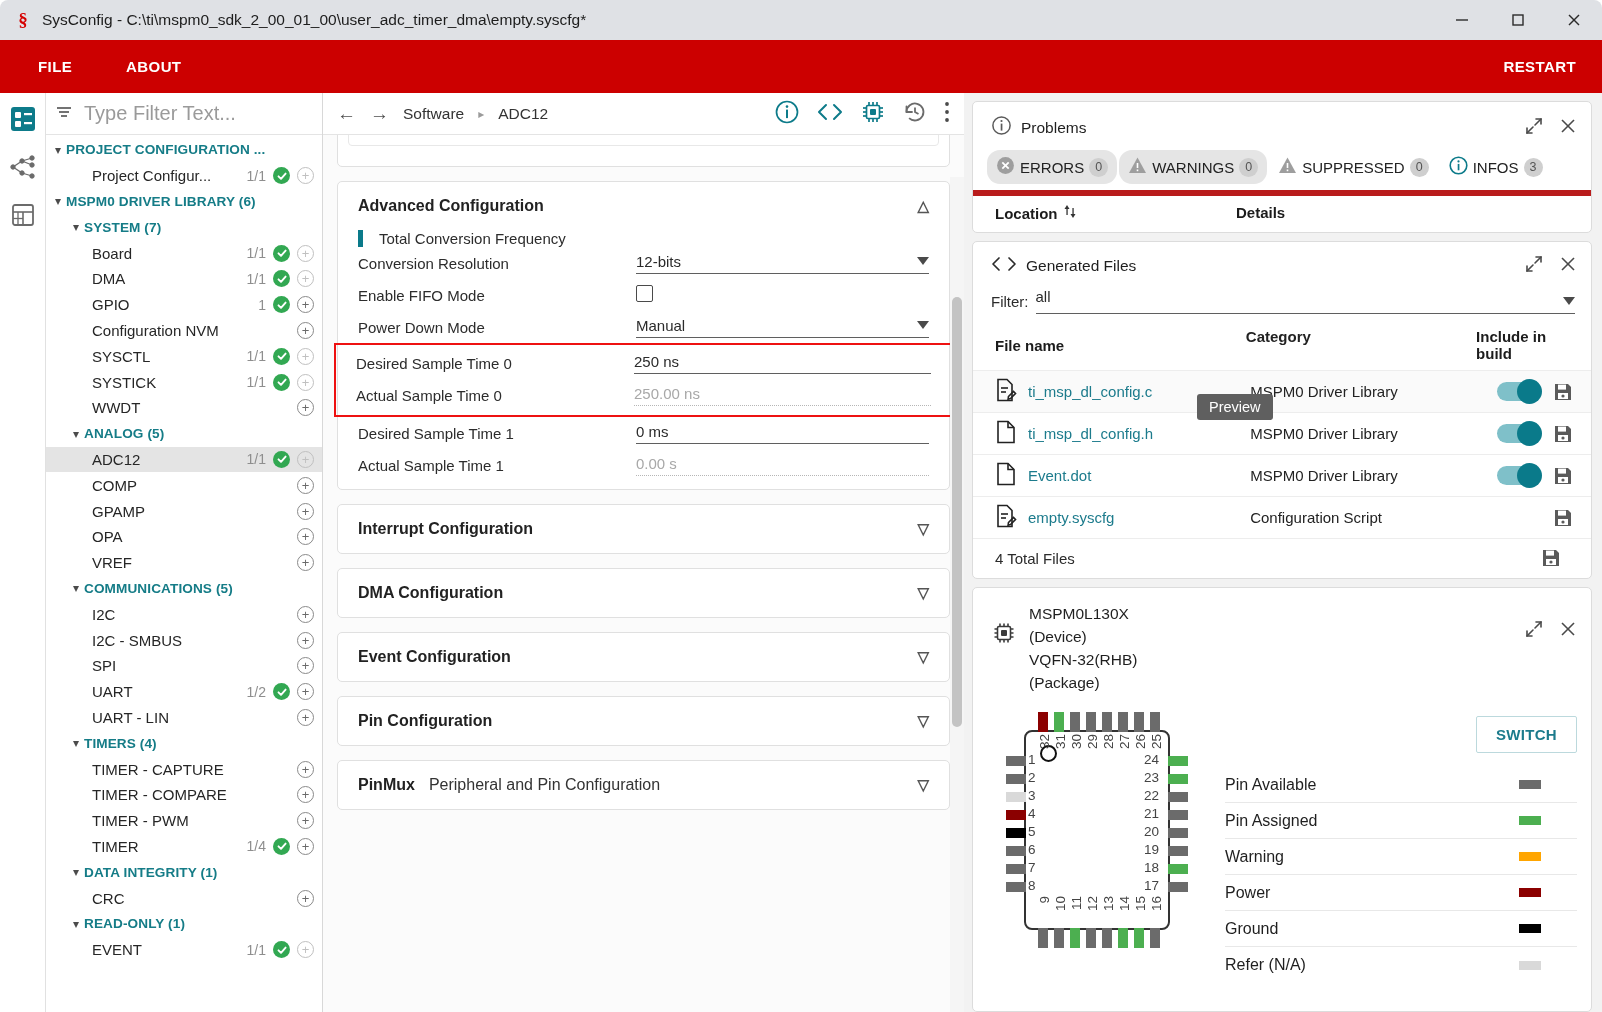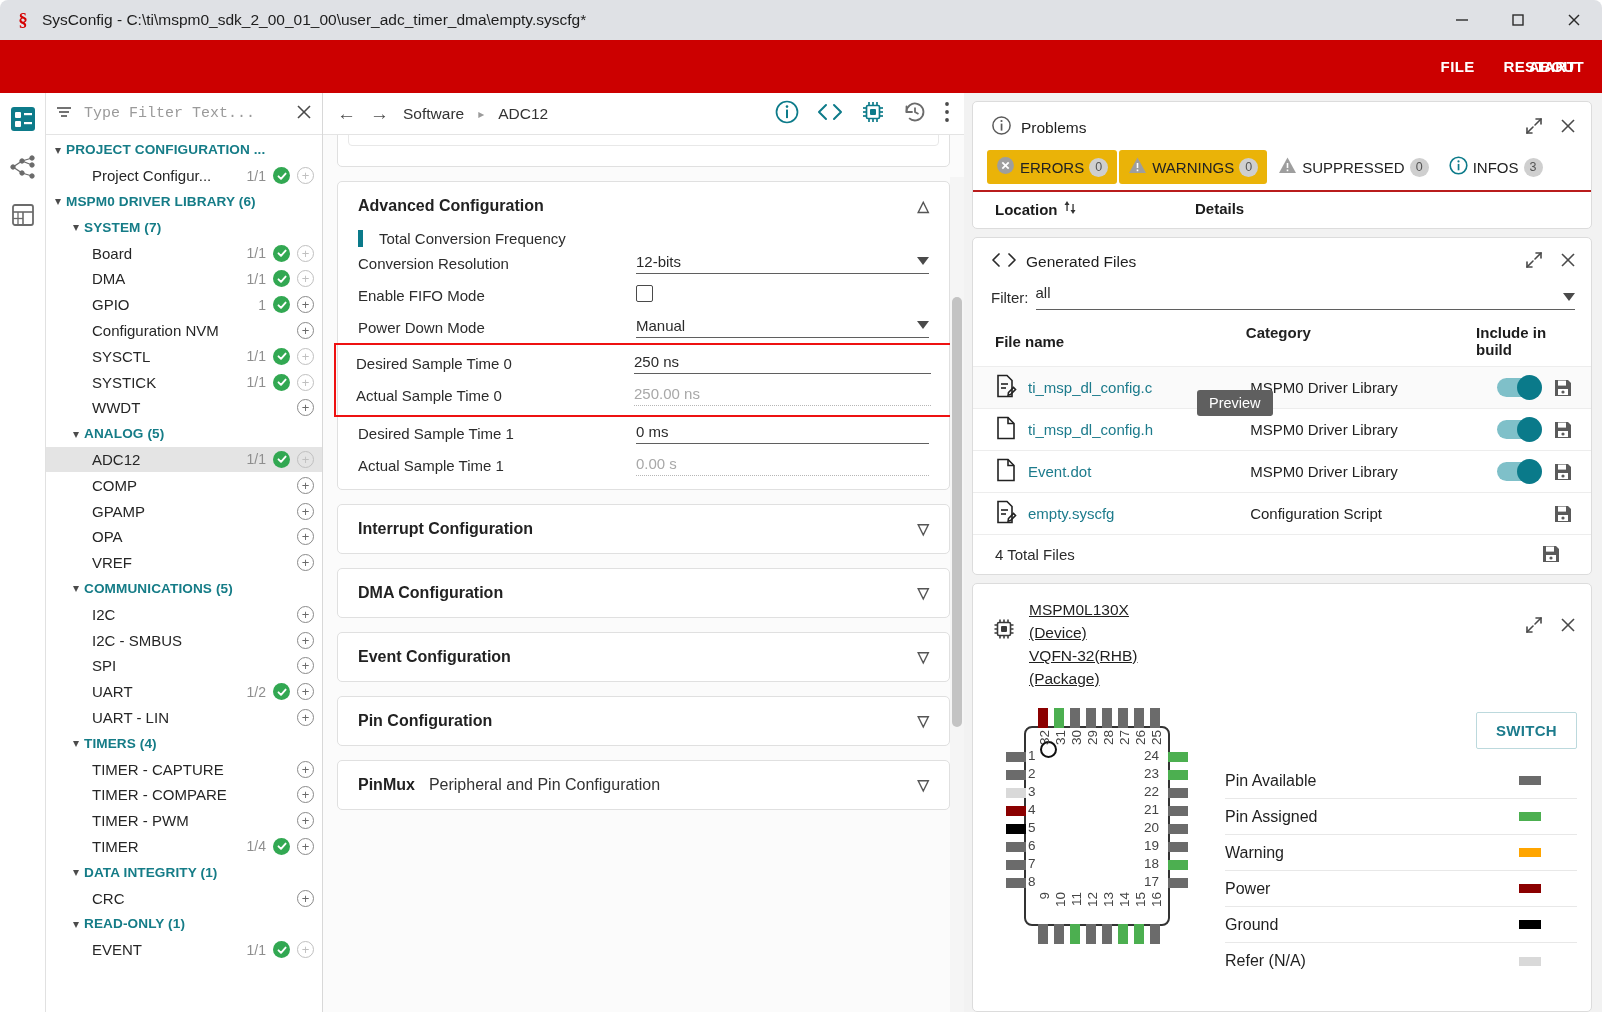--- a/index.html
+++ b/index.html
@@ -28,21 +28,20 @@
   .win-controls { position: absolute; right: 0; top: 0; height: 40px; display: flex; }
   .win-btn {
     width: 56px; height: 40px; display: flex; align-items: center; justify-content: center;
     color: #2b2b2b;
   }
   .win-btn svg { display: block; }
   
   .menubar {
     height: 53px; background: #cc0000; display: flex; align-items: center;
     position: relative;
-    justify-content: flex-end;
   }
   .menubar .menu-item {
     color: #ffffff; font-size: 15px; font-weight: bold; letter-spacing: .4px;
     padding: 0 18px; margin-left: 18px; height: 100%;
     display: flex; align-items: center;
   }
   .menubar .menu-item:first-child { margin-left: 20px; }
   .restart-btn {
     position: absolute; right: 26px; color: #fff; font-size: 15px;
     font-weight: bold; letter-spacing: .4px;
@@ -60,22 +59,22 @@
   .treepanel {
     width: 277px; flex-shrink: 0; border-right: 1px solid #d8d8d8;
     display: flex; flex-direction: column; background: #fff;
     position: relative;
   }
   .filterbar {
     height: 42px; display: flex; align-items: center; gap: 8px;
     border-bottom: 1px solid #e4e4e4; padding: 0 8px;
   }
   .filter-input {
-    border: none; outline: none; flex: 1; font-size: 15px;
-    color: #a16207; font-family: Liberation Mono, monospace; background: transparent;
+    border: none; outline: none; flex: 1; font-size: 20px;
+    color: #a16207; font-family: Liberation Sans, sans-serif; background: transparent;
   }
   .filter-input::placeholder { color: #9a9a9a; }
   .tree { flex: 1; overflow: hidden; padding-top: 2px; font-size: 14.5px; }
   .tree-row {
     display: flex; align-items: center; height: 25.8px;
     padding-right: 8px; white-space: nowrap;
   }
   .tree-row.selected { background: #e4e4e4; }
   .tree-row .caret { width: 16px; color: #4b4b4b; font-size: 12px; display: flex; justify-content: center; }
   .tree-row .grp-label {
@@ -195,29 +194,29 @@
   .rcard-head {
     display: flex; align-items: center; gap: 9px; padding: 13px 14px 8px 18px;
     font-size: 15.5px; color: #1f1f1f;
   }
   .rcard-tools { margin-left: auto; display: flex; gap: 16px; align-items: center; color: #4a4a4a; }
   .chips { display: flex; align-items: center; gap: 2px; padding: 2px 14px 6px 14px; }
   .chip {
     display: flex; align-items: center; gap: 5px; padding: 6px 9px;
     font-size: 15px; color: #222; border-radius: 3px;
   }
-  .chip.on { background: #eab308; }
+  .chip.on { background: #e5e5e5; border-radius: 13px; }
   .badge {
     display: inline-flex; width: 19px; height: 19px; border-radius: 50%;
     background: #cfcfcf; color: #555; font-size: 12.5px;
     align-items: center; justify-content: center;
   }
   .cols {
-    display: flex; padding: 8px 14px 10px 22px; border-top: 2px solid #b91c1c;
-    font-size: 15px; font-weight: bold; color: #1c1c1c;
+    display: flex; padding: 8px 14px 10px 22px; border-top: 6px solid #b91c1c;
+    font-size: 15px; font-weight: bold; color: #1c1c1c; gap: 41px;
   }
   .filter-row { display: flex; align-items: center; gap: 7px; padding: 3px 16px 8px 18px; font-size: 15px; }
   .filter-sel { flex: 1; border-bottom: 1.3px solid #5f5f5f; display: flex; align-items: flex-end; padding-bottom: 8px; }
   .gf-head {
     display: flex; padding: 6px 12px 8px 22px; font-size: 15px; font-weight: bold; color: #1c1c1c;
   }
   .gf-row {
     display: flex; align-items: center; height: 42px; padding-left: 22px;
     border-top: 1px solid #ededed; font-size: 15px; position: relative;
   }
@@ -236,21 +235,21 @@
   }
   .c-save { margin-left: auto; margin-right: 18px; display: flex; }
   .gf-total { padding: 9px 12px 10px 22px; font-size: 15px; border-top: 1px solid #ededed;
               display: flex; align-items: center; }
   .tooltip {
     position: absolute; background: #5f5f5f; color: #fff; font-size: 14.5px;
     padding: 5px 12px; border-radius: 3px; z-index: 9;
   }
   
   .dev-head { display: flex; align-items: flex-start; gap: 12px; padding: 14px 14px 0 18px; }
-  .dev-name { font-size: 15.5px; color: #1f1f1f; line-height: 23px; text-decoration: underline; }
+  .dev-name { font-size: 15.5px; color: #1f1f1f; line-height: 23px; }
   .dev-body { display: flex; padding: 8px 14px 0 18px; }
   .legend { flex: 1; padding-left: 22px; padding-top: 14px; }
   .legend-row {
     display: flex; align-items: center; height: 36px; border-bottom: 1px solid #e8e8e8;
     font-size: 16px; color: #1f1f1f;
   }
   .legend-row:last-child { border-bottom: none; }
   .legend-sw { margin-left: auto; width: 22px; height: 9px; margin-right: 36px; }
   .switch-btn {
     border: 1px solid #bcd9dd; color: #1c7b8c; background: #fff;

